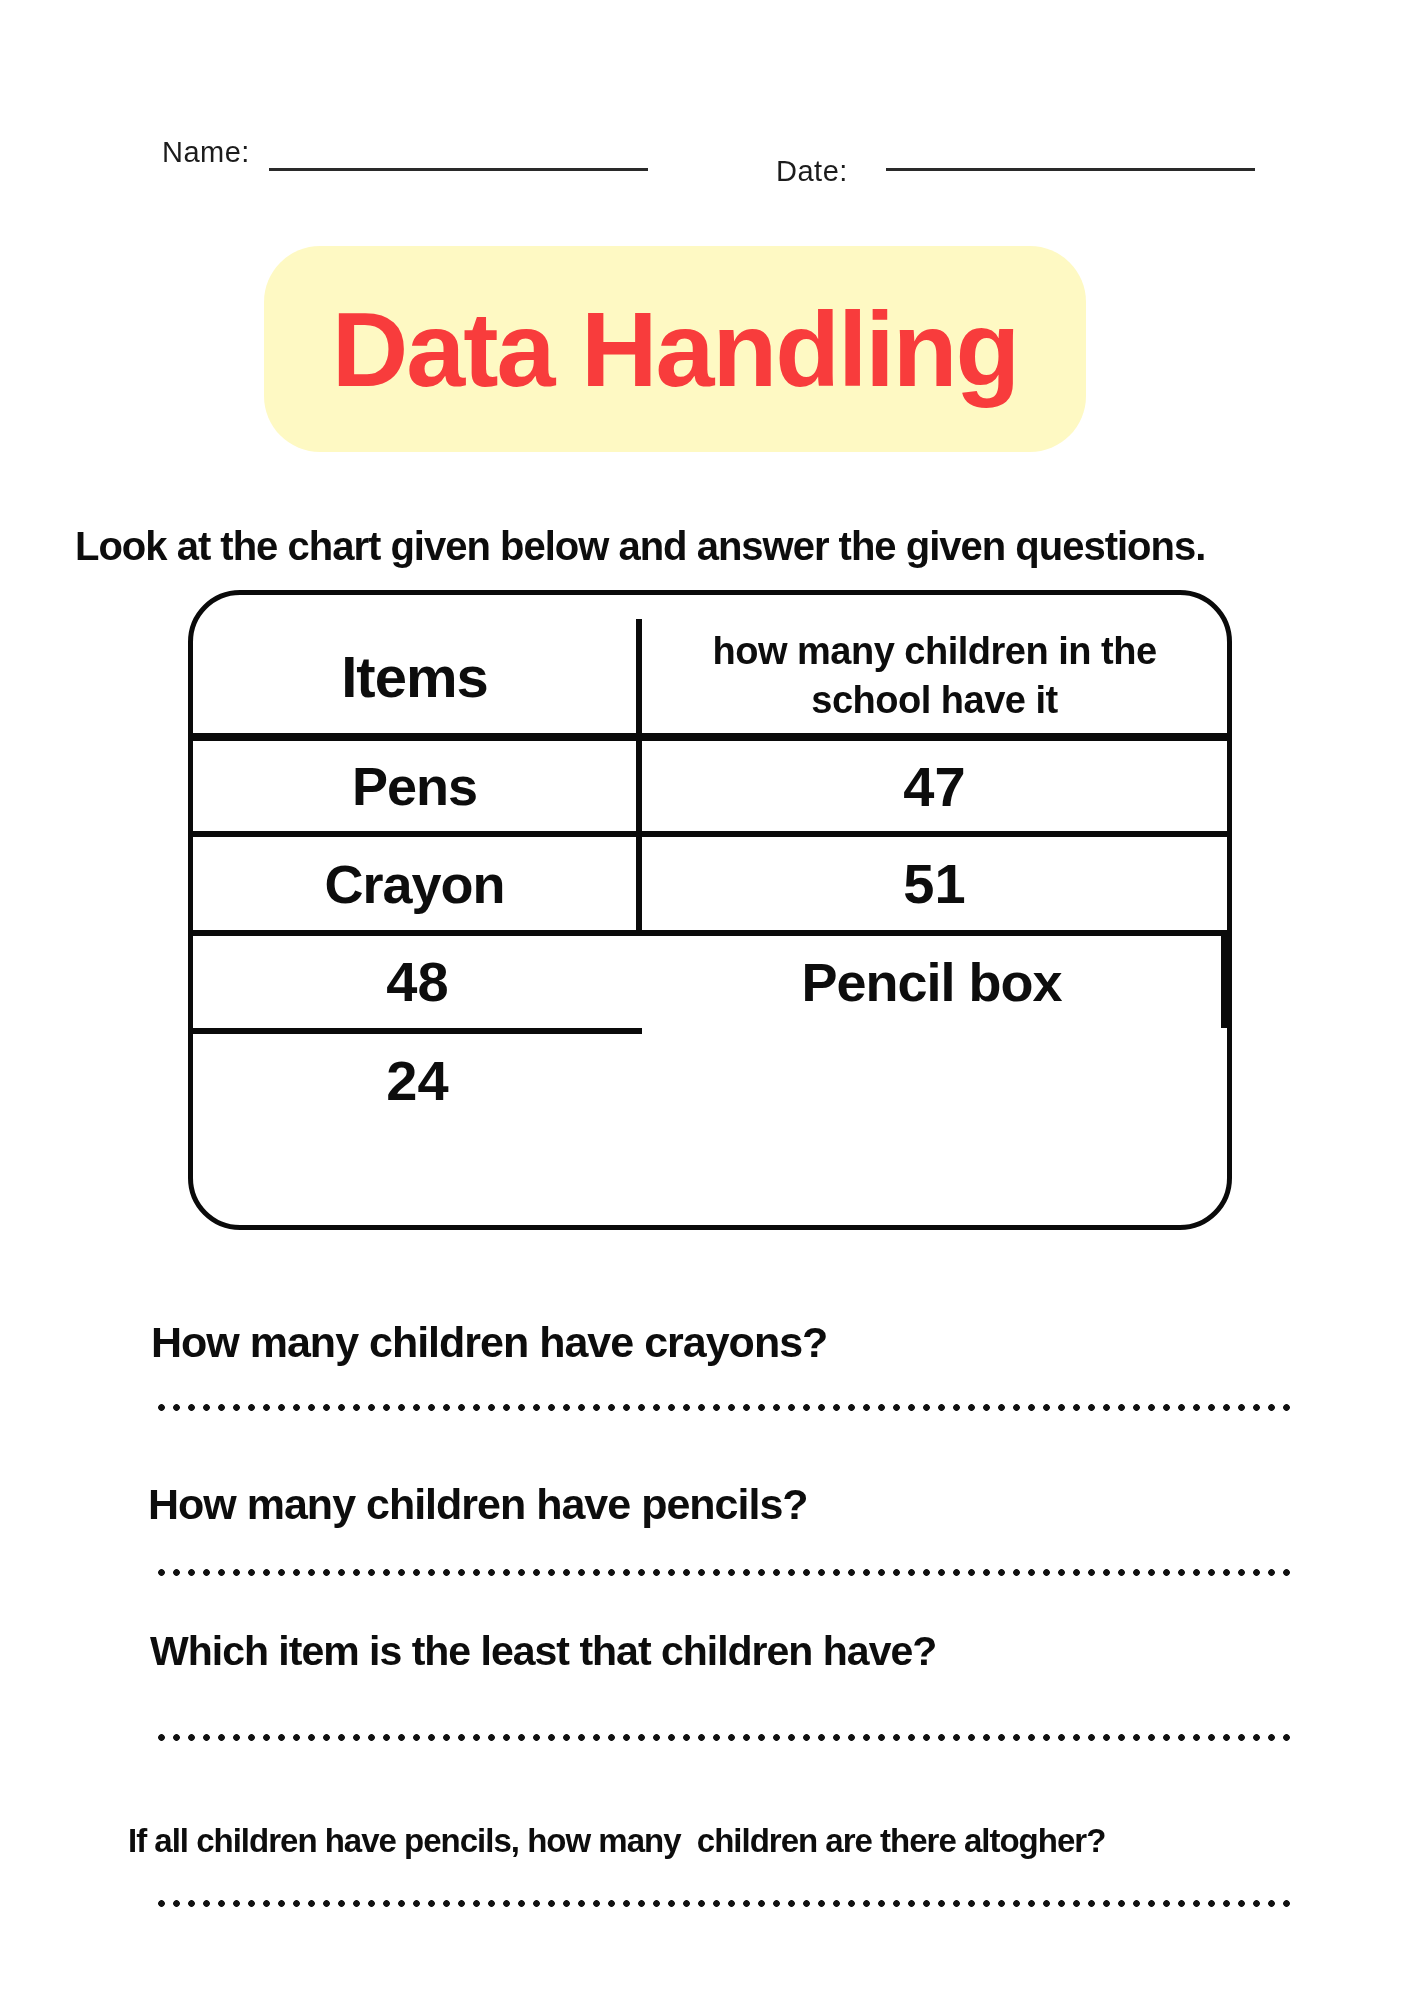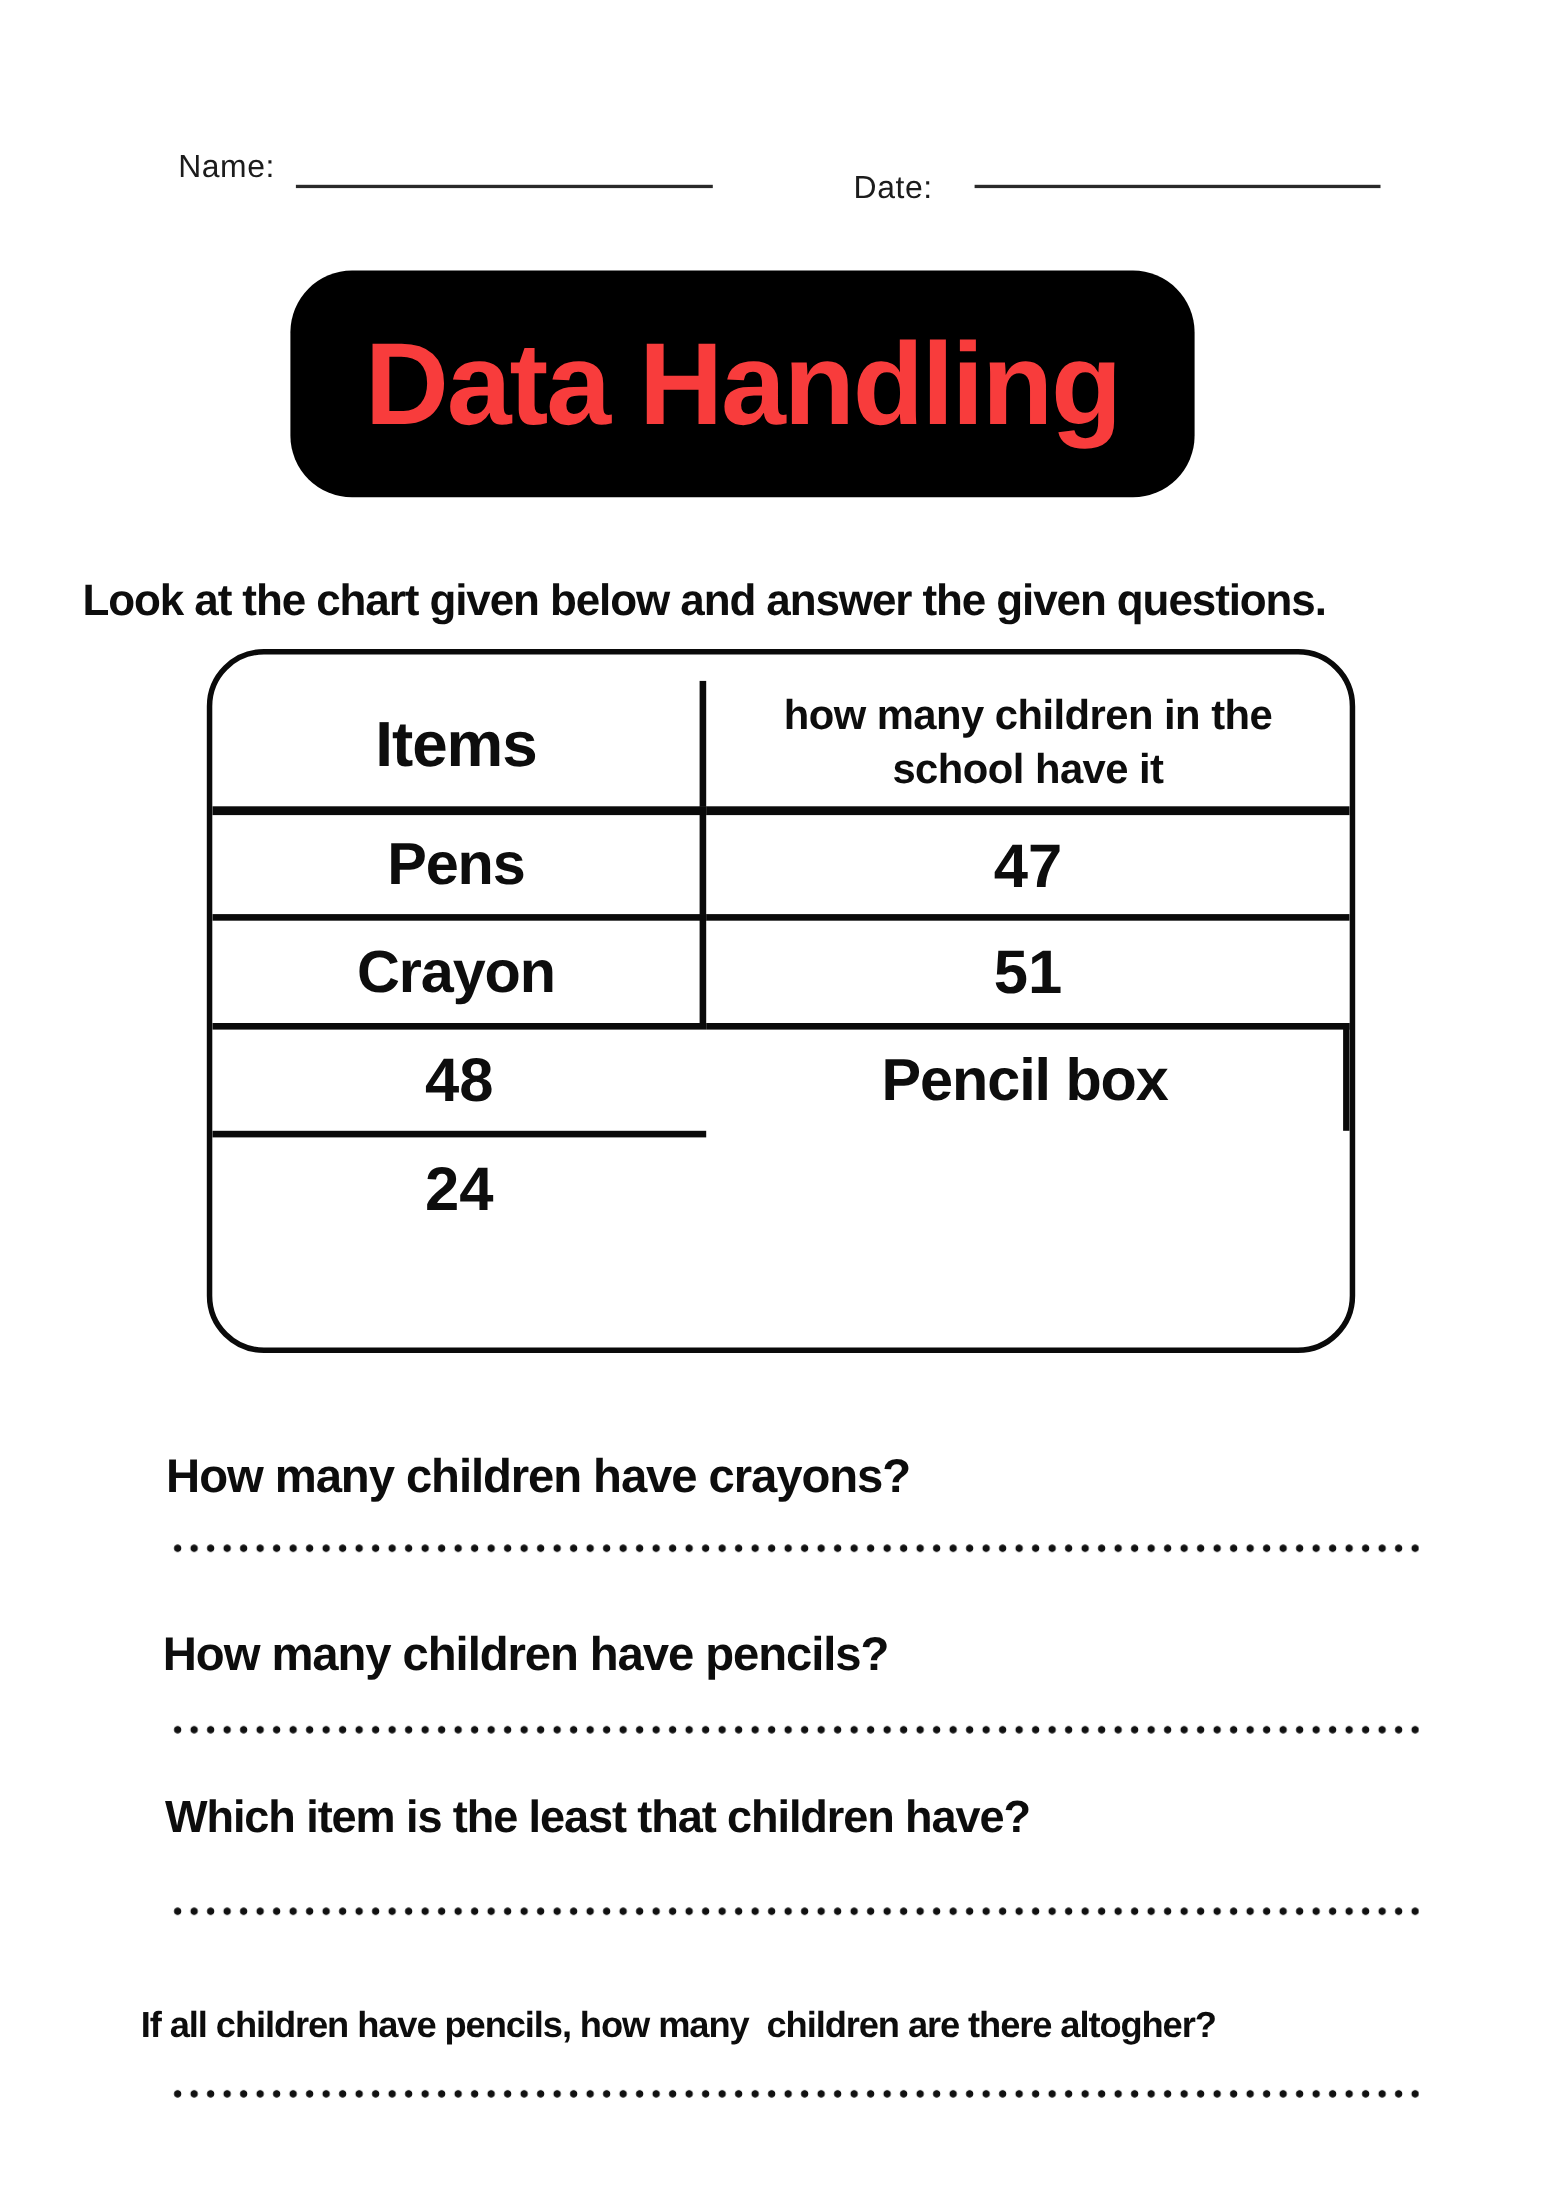--- a/index.html
+++ b/index.html
@@ -17,21 +17,21 @@
   .lbl-date{left:776px;margin-top:19px;}
   .write-line{
     position:absolute;top:140px;height:28px;border-bottom:3px solid #2a2a2a;
   }
   .line-name{left:269px;width:379px;}
   .line-date{left:886px;width:369px;}
 
   
   .banner{
     position:absolute;left:264px;top:246px;width:822px;height:206px;
-    background:#000000;border-radius:56px;
+    background:#fef9c3;border-radius:56px;
     display:flex;align-items:center;justify-content:center;
   }
   .title{
     font-size:106px;font-weight:700;letter-spacing:-2px;color:#F83C3C;
     line-height:1;white-space:nowrap;
   }
 
   
   .instruction{
     position:absolute;left:75px;top:484px;width:1300px;

